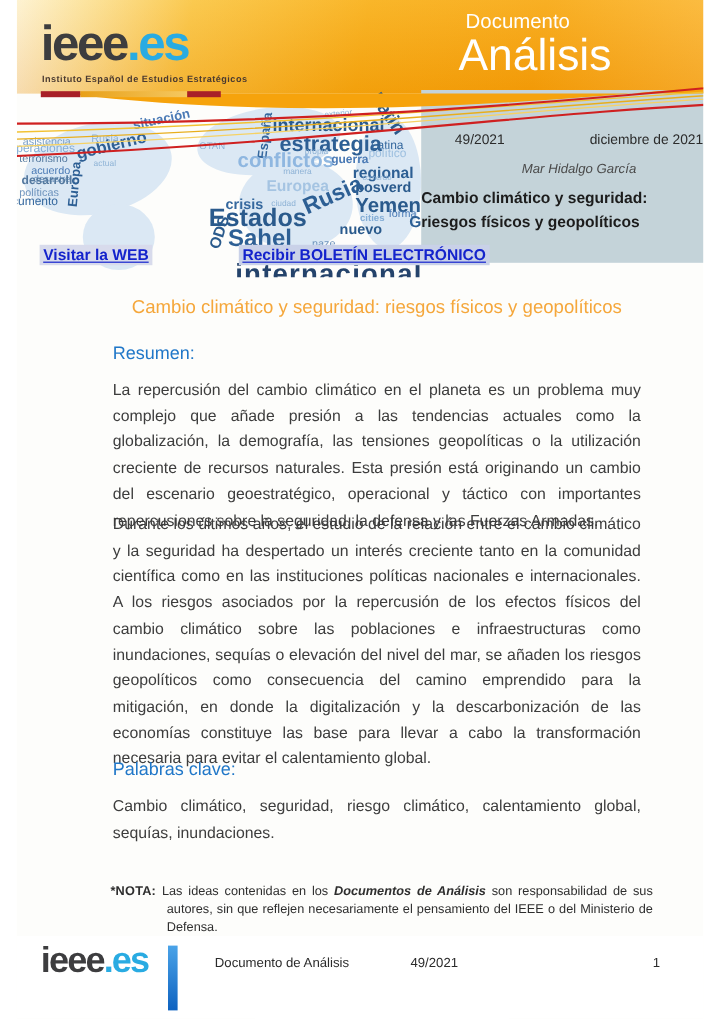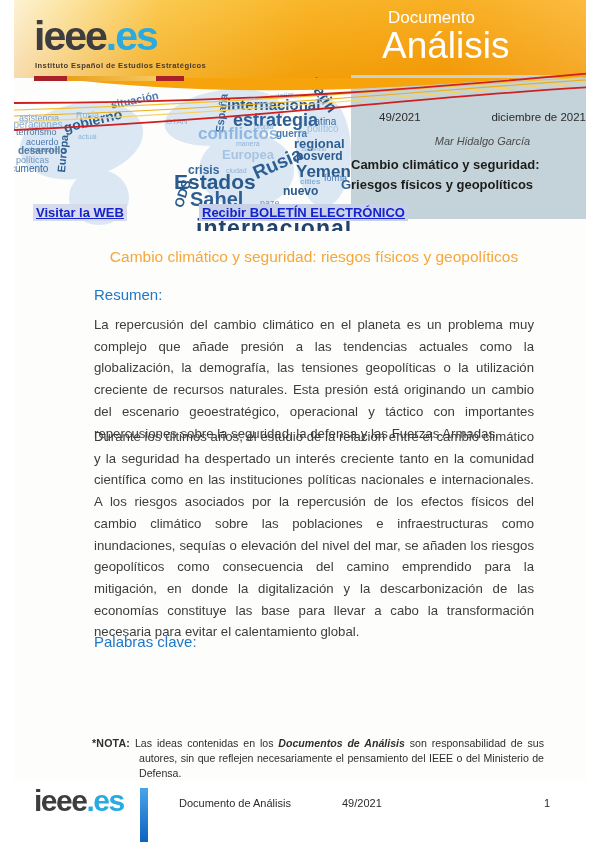--- a/index.html
+++ b/index.html
@@ -168,20 +168,21 @@
     <a class="link link-boletin">Recibir BOLETÍN ELECTRÓNICO</a>
   </div>
 
   <div class="art-title">Cambio climático y seguridad: riesgos físicos y geopolíticos</div>
 
   <div class="h-blue h-resumen">Resumen:</div>
   <div class="para p1">La repercusión del cambio climático en el planeta es un problema muy complejo que añade presión a las tendencias actuales como la globalización, la demografía, las tensiones geopolíticas o la utilización creciente de recursos naturales. Esta presión está originando un cambio del escenario geoestratégico, operacional y táctico con importantes repercusiones sobre la seguridad, la defensa y las Fuerzas Armadas.</div>
   <div class="para p2">Durante los últimos años, el estudio de la relación entre el cambio climático y la seguridad ha despertado un interés creciente tanto en la comunidad científica como en las instituciones políticas nacionales e internacionales. A los riesgos asociados por la repercusión de los efectos físicos del cambio climático sobre las poblaciones e infraestructuras como inundaciones, sequías o elevación del nivel del mar, se añaden los riesgos geopolíticos como consecuencia del camino emprendido para la mitigación, en donde la digitalización y la descarbonización de las economías constituye las base para llevar a cabo la transformación necesaria para evitar el calentamiento global.</div>
 
   <div class="h-blue h-palabras">Palabras clave:</div>
+  <div class="para pkw">Cambio climático, seguridad, riesgo climático, calentamiento global, sequías, inundaciones.</div>
 
   <div class="note"><b class="lbl">*NOTA:</b><span> Las ideas contenidas en los </span><b><i>Documentos de Análisis</i></b><span> son responsabilidad de sus autores, sin que reflejen necesariamente el pensamiento del IEEE o del Ministerio de Defensa.</span></div>
 
   <div class="footer">
     <div class="f-logo"><span class="ieee">ieee</span><span class="es">.es</span></div>
     <div class="f-bar"></div>
     <div class="f-text f-doc">Documento de Análisis</div>
     <div class="f-text f-num">49/2021</div>
     <div class="f-text f-page">1</div>
   </div>

